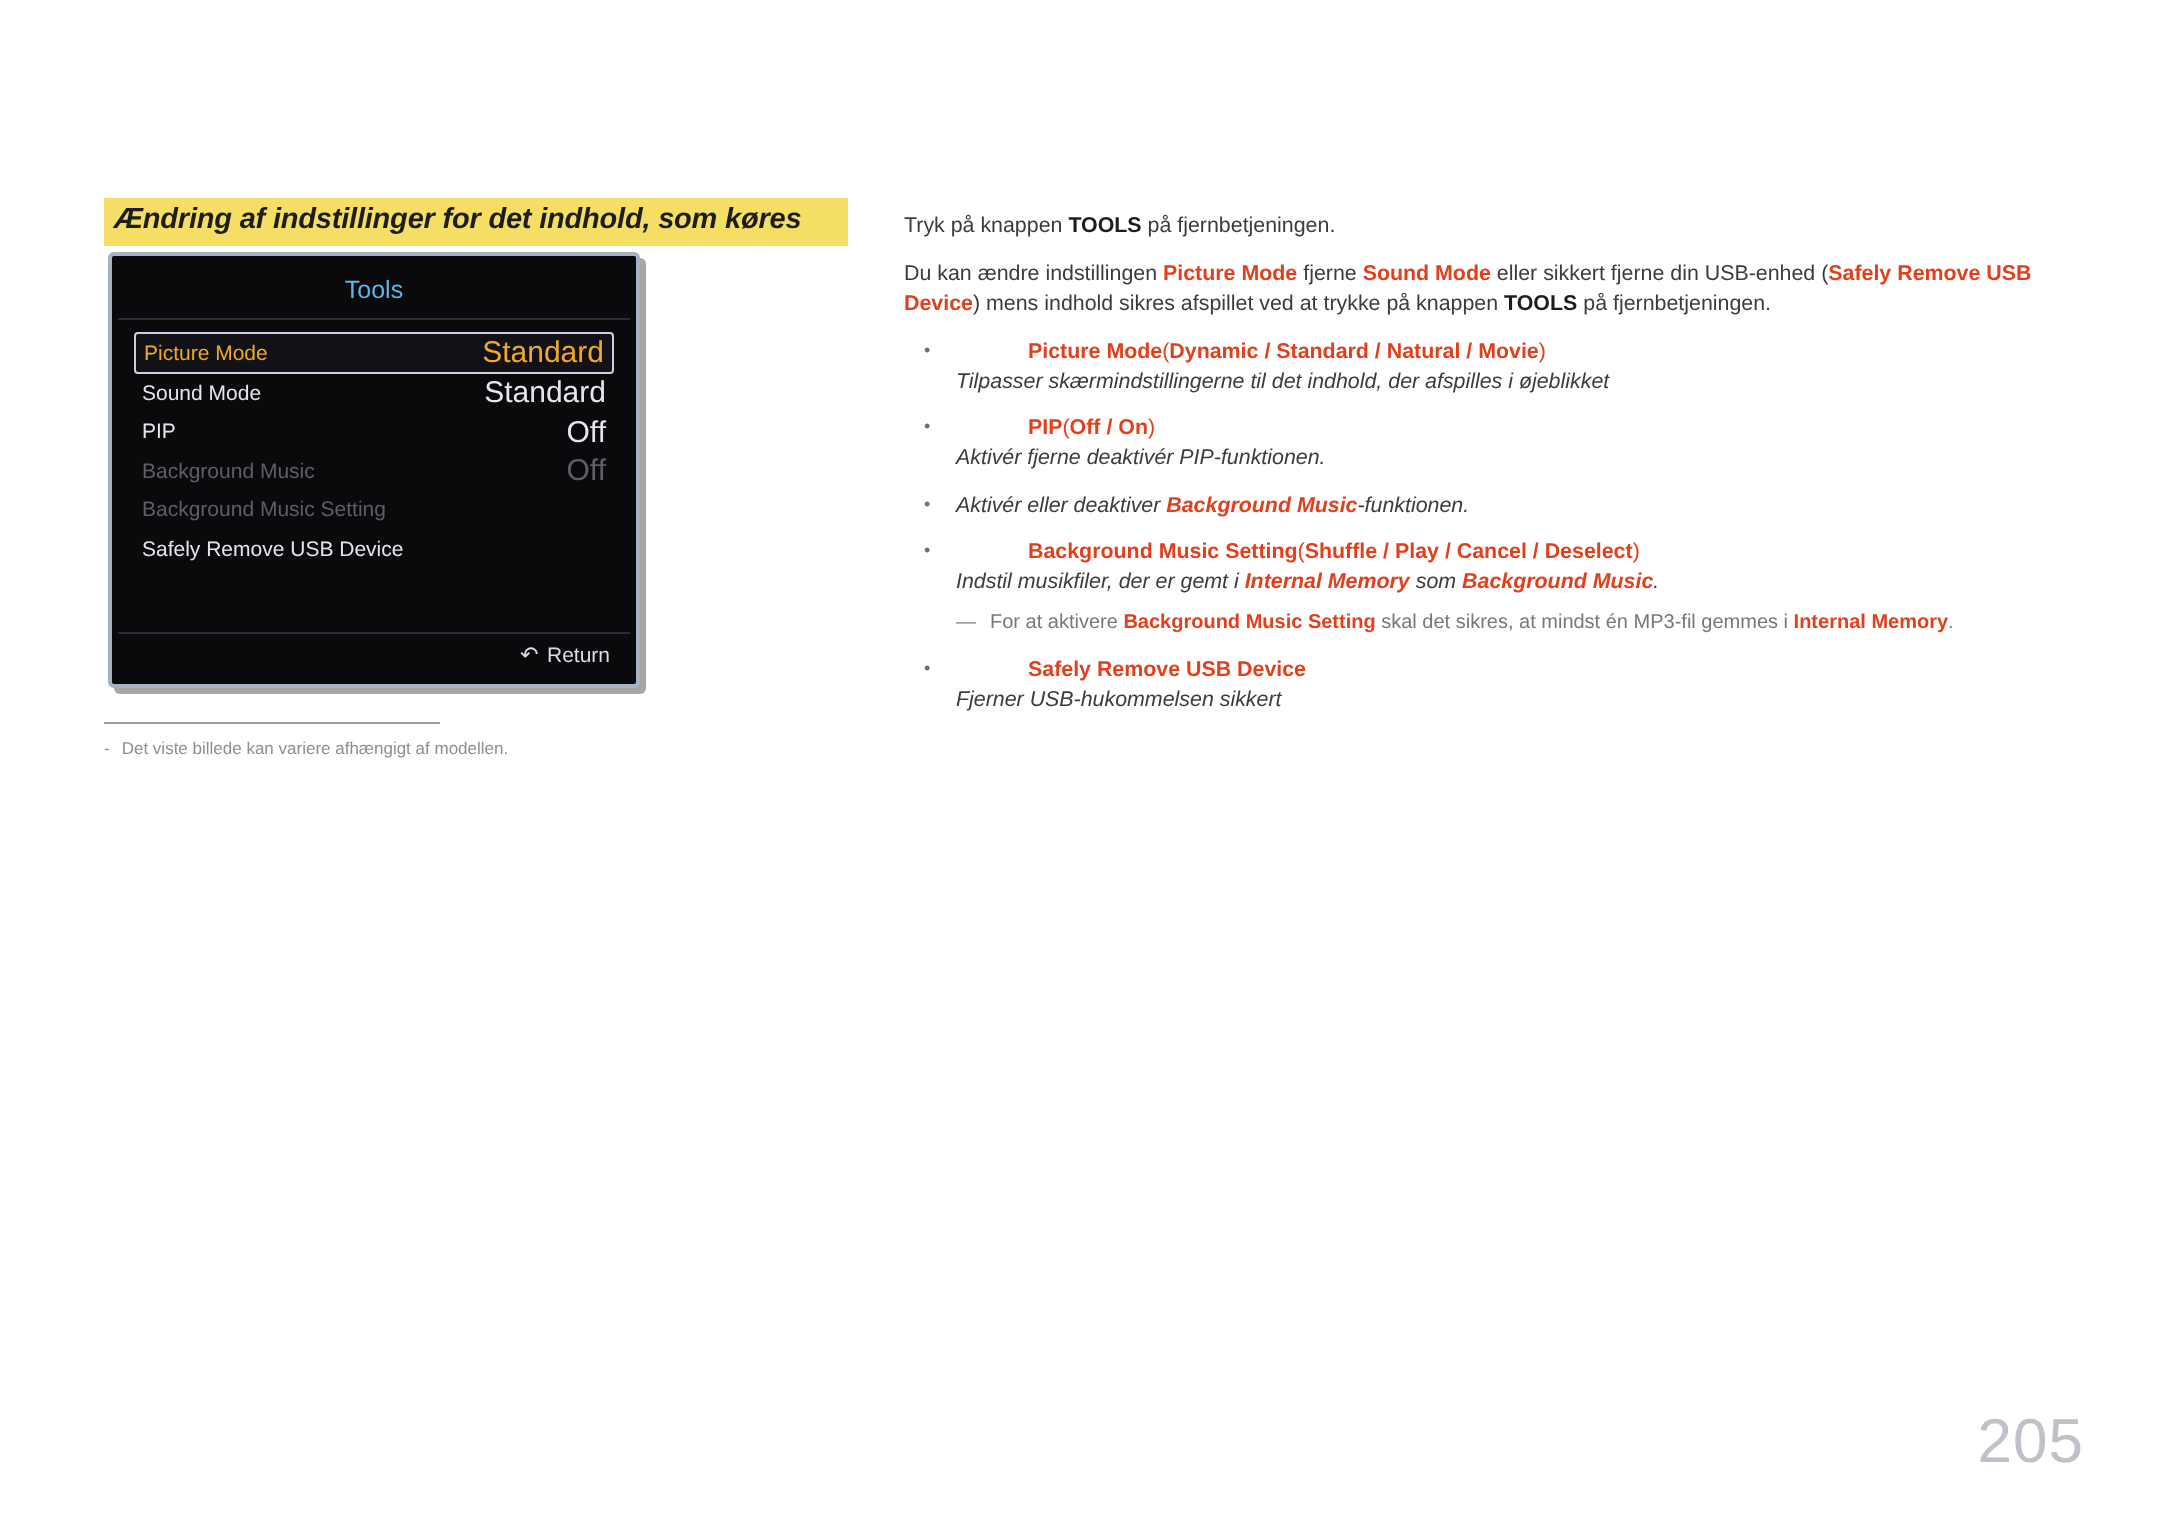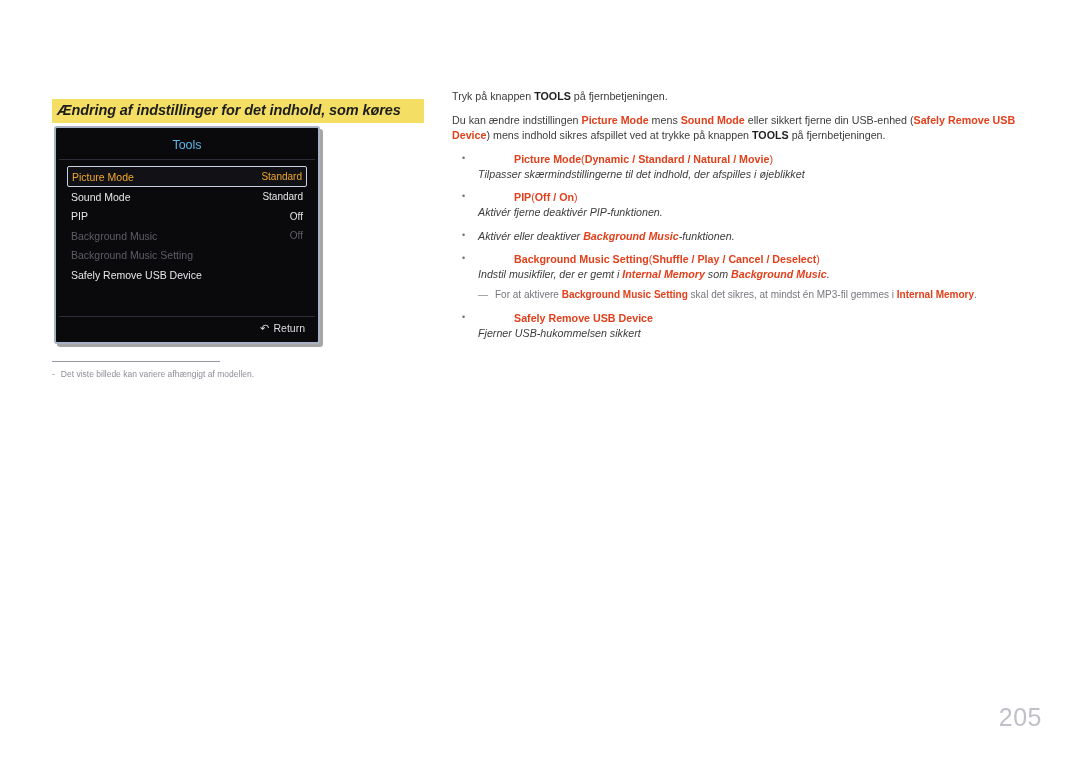--- a/index.html
+++ b/index.html
@@ -84,21 +84,21 @@
   .tools-row.selected {
     background: #121216;
     border: 1px solid #c9d2e2;
     border-radius: 2px;
     height: 21px;
     color: #f0a82a;
   }
   .tools-row.selected .tools-row-value { color: #f0a82a; }
   .tools-row.disabled,
   .tools-row.disabled .tools-row-value { color: #5e5e66; }
-  .tools-row-value { font-size: 10px; color: #e6e6ea; }
+  .tools-row-value { font-size: 15px; color: #e6e6ea; }
   #tools-footer {
     height: 22px;
     border-top: 1px solid #2a2d35;
     display: flex;
     align-items: center;
     justify-content: flex-end;
     padding-right: 10px;
     gap: 4px;
     color: #dcdce2;
     font-size: 10.5px;
@@ -130,21 +130,21 @@
     font-size: 8.5px;
     color: #8e8e99;
     line-height: 11px;
   }
   #footnote-dash { color: #8e8e99; }
 
   
   #right-column {
     position: absolute;
     left: 452px;
-    top: 89px;
+    top: 106px;
     width: 575px;
     font-size: 10.7px;
     line-height: 15.5px;
     color: #3c3c3c;
   }
   .para {
     margin-bottom: 8px;
   }
   .para p { margin: 0; }
   b.k { font-weight: bold; color: #1d1d1d; }
@@ -187,21 +187,21 @@
     color: #8a8a92;
     font-size: 10px;
   }
   .subnote span.r { color: #e2401c; }
 
   
   #page-number {
     position: absolute;
     right: 38px;
     top: 703px;
-    font-size: 25px;
+    font-size: 31px;
     color: #c0c0c8;
     letter-spacing: 0.5px;
   }
 </style>
 </head>
 <body>
 
 <div id="left-column">
   <span id="section-title">Ændring af indstillinger for det indhold, som køres</span>
 </div>
@@ -257,21 +257,21 @@
 <div id="right-column">
 
   <div class="para">
     <p>
       <span>Tryk på knappen </span><b class="k">TOOLS</b><span> på fjernbetjeningen.</span>
     </p>
   </div>
 
   <div class="para">
     <p>
-      <span>Du kan ændre indstillingen </span><span class="r">Picture Mode</span><span> mens </span><span class="r">Sound Mode</span><span> eller sikkert fjerne din USB-enhed (</span><span class="r">Safely Remove USB Device</span><span>)</span>
+      <span>Du kan ændre indstillingen </span><span class="r">Picture Mode</span><span> fjerne </span><span class="r">Sound Mode</span><span> eller sikkert fjerne din USB-enhed (</span><span class="r">Safely Remove USB Device</span><span>)</span>
       <span>mens indhold sikres afspillet ved at trykke på knappen </span><b class="k">TOOLS</b><span> på fjernbetjeningen.</span>
     </p>
   </div>
 
   <ul class="bullets">
 
     <li>
       <div class="bullet-head">
         <span class="r">Picture Mode</span><span class="rp">(</span><span class="r">Dynamic / Standard / Natural / Movie</span><span class="rp">)</span>
       </div>

